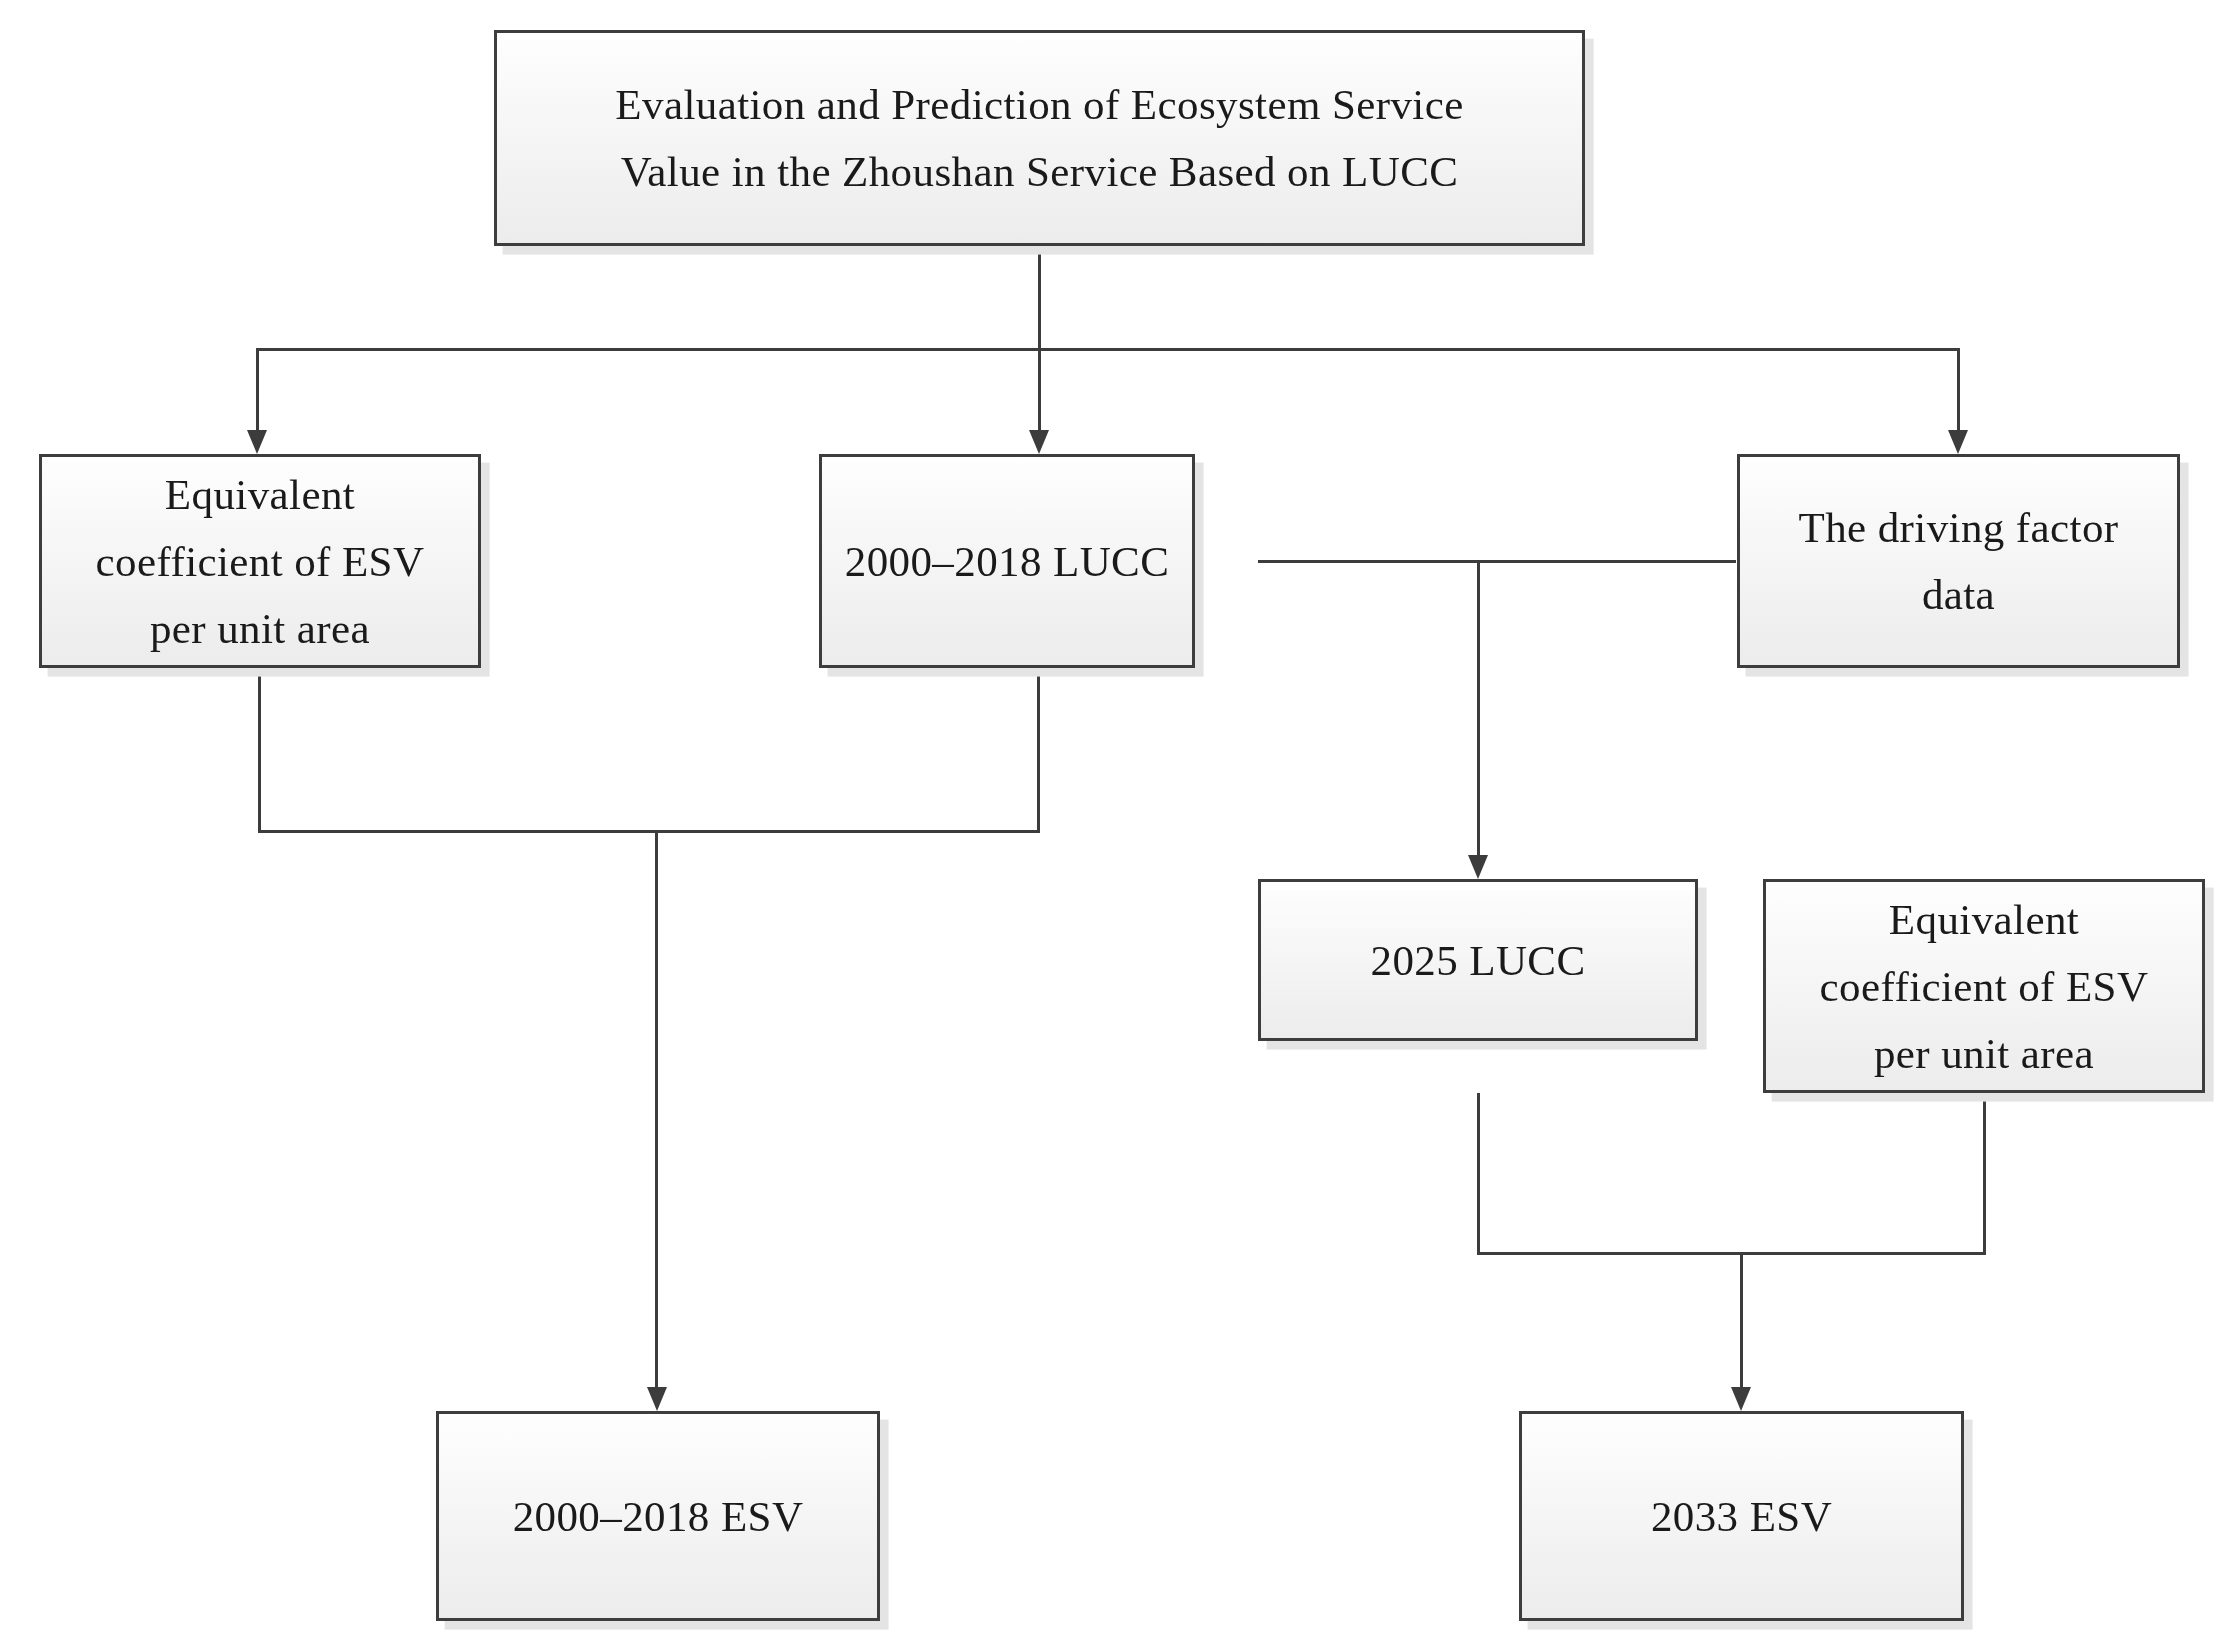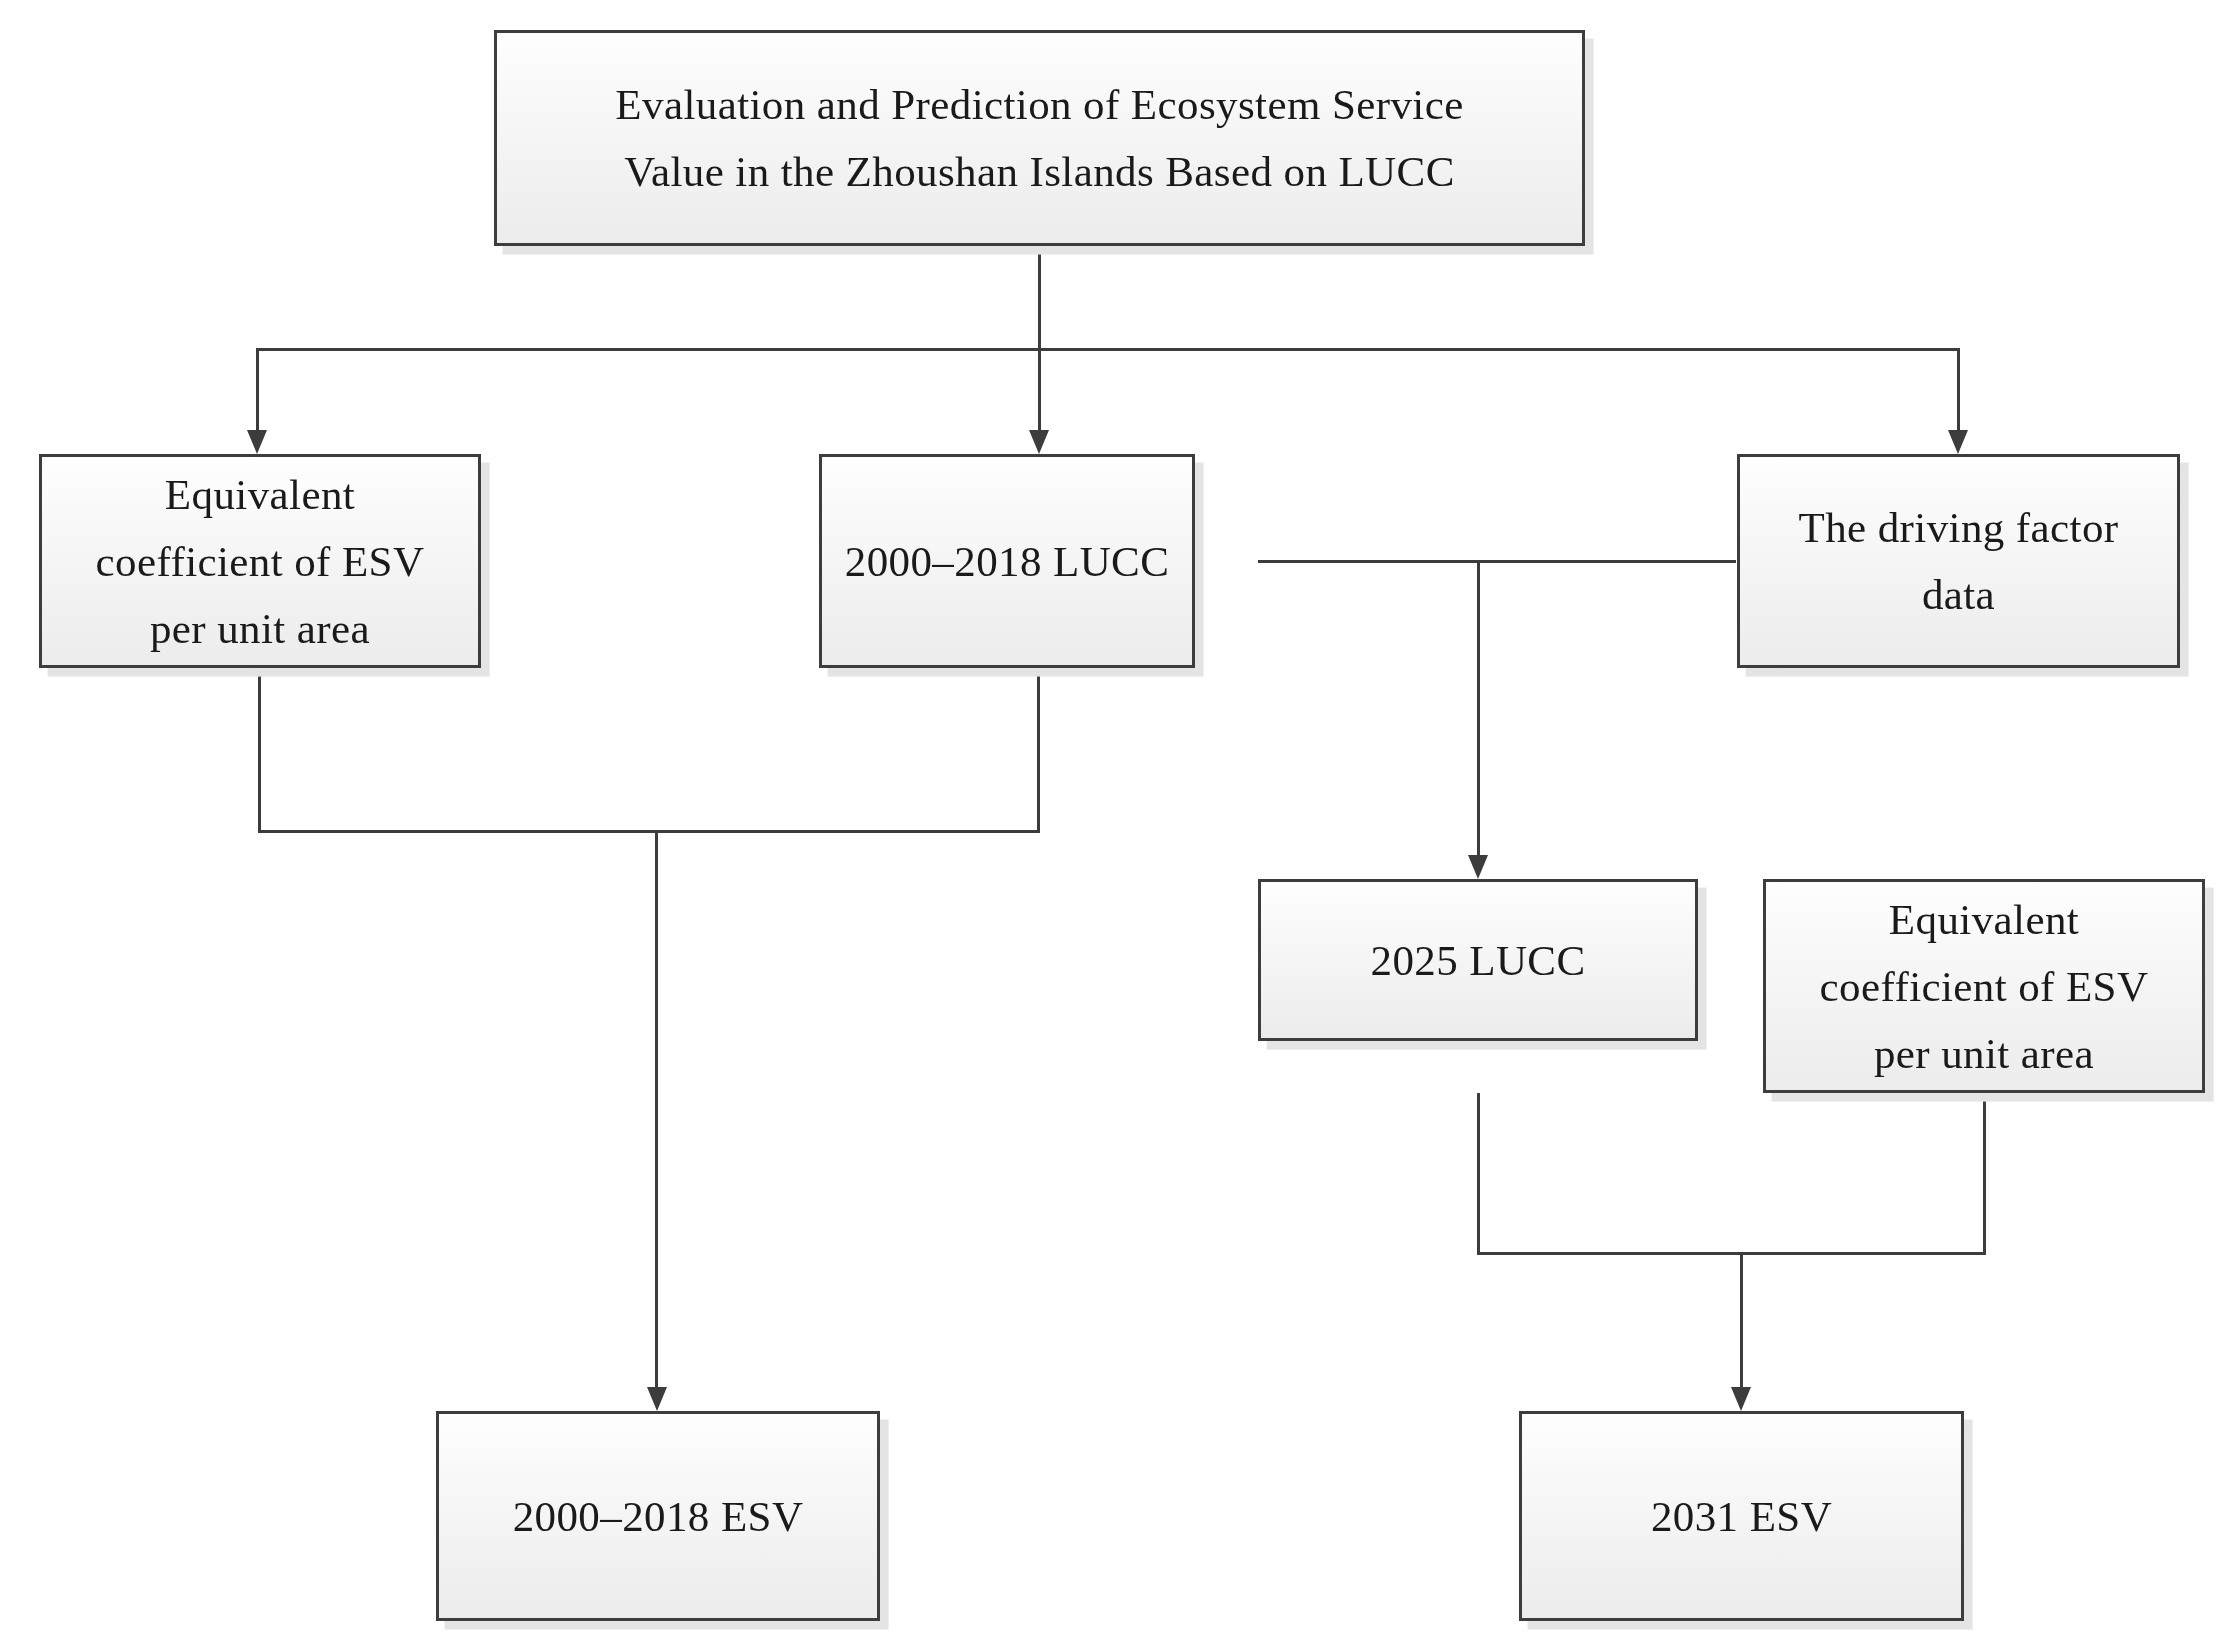--- a/index.html
+++ b/index.html
@@ -62,21 +62,21 @@
 
   <div class="cline" style="left:1477px;top:1093px;width:2.6px;height:162px;"></div>
   <div class="cline" style="left:1983px;top:1093px;width:2.6px;height:162px;"></div>
   <div class="cline" style="left:1477px;top:1252px;width:509px;height:3.4px;"></div>
 
   <div class="cline" style="left:1740px;top:1252px;width:2.6px;height:137px;"></div>
   <div class="arrow" style="left:1731px;top:1387px;"></div>
 
   <div class="node" style="left:494px;top:30px;width:1091px;height:216px;">
     <span class="tline">Evaluation and Prediction of Ecosystem Service</span>
-    <span class="tline">Value in the Zhoushan Islands Based on LUCC</span>
+    <span class="tline">Value in the Zhoushan Service Based on LUCC</span>
   </div>
 
   <div class="node" style="left:39px;top:454px;width:442px;height:214px;">
     <span class="tline">Equivalent</span>
     <span class="tline">coefficient of ESV</span>
     <span class="tline">per unit area</span>
   </div>
 
   <div class="node" style="left:819px;top:454px;width:376px;height:214px;">
     <span class="tline">2000–2018 LUCC</span>
@@ -95,17 +95,17 @@
     <span class="tline">Equivalent</span>
     <span class="tline">coefficient of ESV</span>
     <span class="tline">per unit area</span>
   </div>
 
   <div class="node" style="left:436px;top:1411px;width:444px;height:210px;">
     <span class="tline">2000–2018 ESV</span>
   </div>
 
   <div class="node" style="left:1519px;top:1411px;width:445px;height:210px;">
-    <span class="tline">2031 ESV</span>
+    <span class="tline">2033 ESV</span>
   </div>
 
 </div>
 
 
 </body></html>

